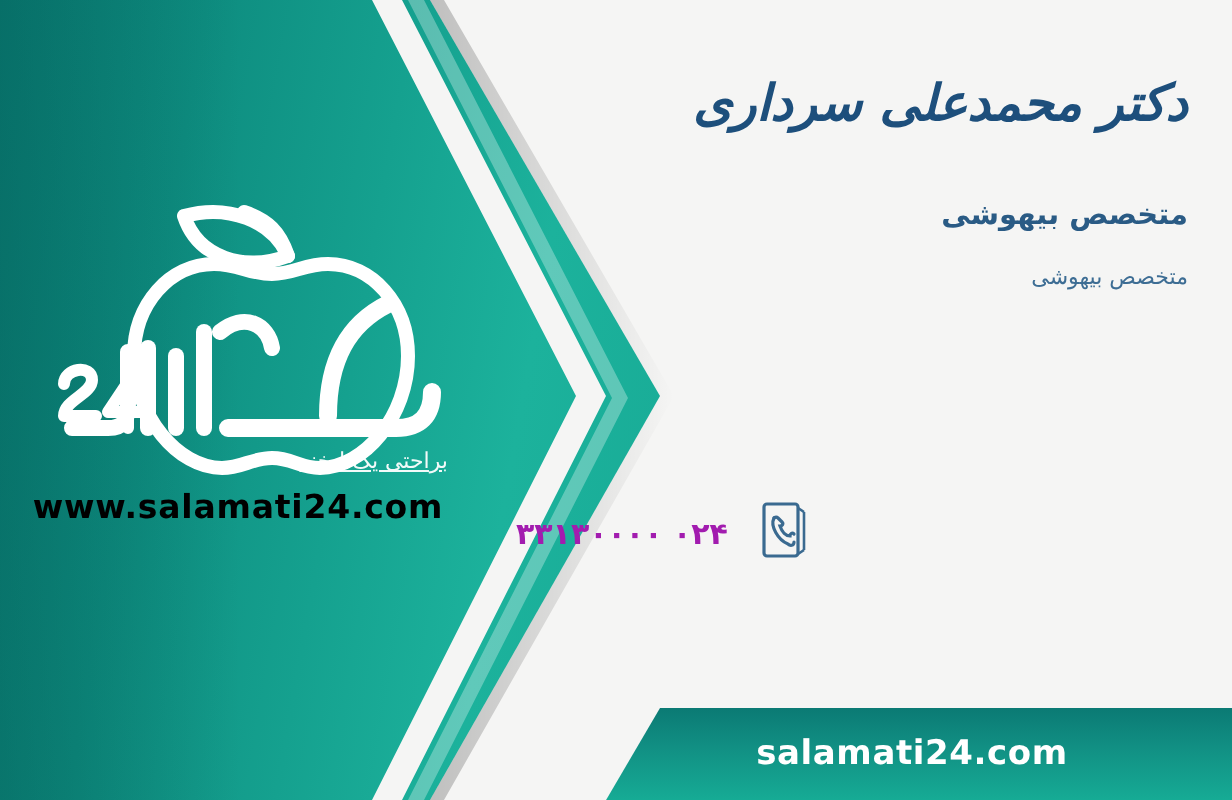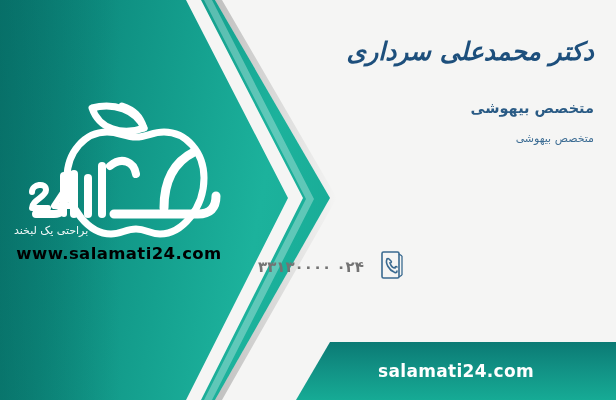--- a/index.html
+++ b/index.html
@@ -59,25 +59,26 @@
     position:absolute;
     left:14px; top:96px;
     width:210px; height:180px;
     z-index:5;
   }
   .logo-svg{display:block;width:210px;height:150px;}
   .logo-tagline{
     position:absolute;
     left:0; right:0;
     top:128px;
-    text-align:left;
+    text-align:right;
     color:#ffffff;
     font-size:11px;
     letter-spacing:1px;
     opacity:.95;
+    text-decoration:underline;
   }
   .logo-url{
     position:absolute;
     left:0; right:0;
     top:148px;
     text-align:center;
     color:#000000;
     font-size:16.5px;
     font-weight:700;
     letter-spacing:.4px;
@@ -129,40 +130,40 @@
   }
   .row-phone{right:18px; top:248px; width:340px;}
   .row-addr {right:18px; top:288px; width:350px;}
 
   .c-icon{
     flex:0 0 auto;
     width:30px;height:34px;
     display:flex;align-items:center;justify-content:center;
   }
   .c-text{
-    color:#737373;
+    color:#a21caf;
     font-size:12.5px;
     line-height:1.65;
     text-align:right;
     padding-top:4px;
   }
   .c-text.phone{
     font-size:15px;
     font-weight:700;
     letter-spacing:1px;
     padding-top:7px;
     direction:ltr;
     unicode-bidi:plaintext;
   }
 
   
   .bottom-bar{
     position:absolute;
     left:296px; bottom:0;
-    width:320px; height:58px;
+    width:320px; height:46px;
     background:linear-gradient(180deg,#0b7a74 0%,#118f83 42%,#16ab95 100%);
     clip-path:polygon(34px 0, 320px 0, 320px 58px, 0 58px);
     display:flex;align-items:center;justify-content:center;
   }
   .bottom-bar-label{
     color:#ffffff;
     font-size:17px;
     font-weight:700;
     letter-spacing:.3px;
     direction:ltr;

